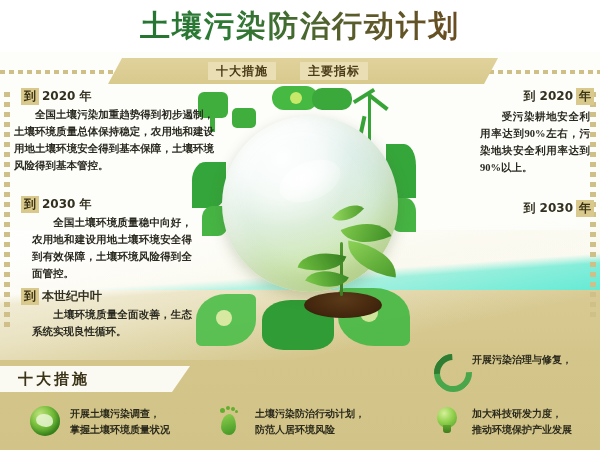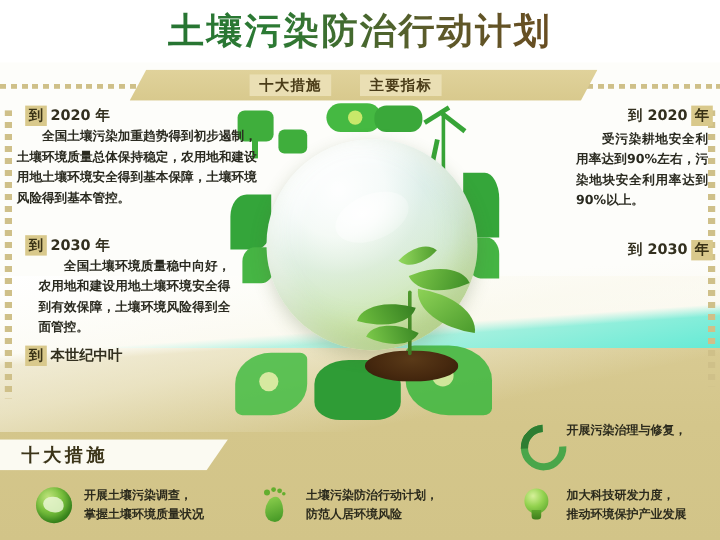--- a/index.html
+++ b/index.html
@@ -81,21 +81,21 @@
     padding:0 3px;margin-right:3px;font-weight:bold;
   }
   .date-tag .mark-tail{
     display:inline-block;background:#d9c98c;color:#3a3316;
     padding:0 3px;margin-left:3px;font-weight:bold;
   }
 
   
   .para{
     position:absolute;font-size:10.5px;line-height:17px;color:#2a2a20;
-    font-weight:bold;text-align:justify;
+    font-weight:bold;text-align:justify;font-family:Liberation Serif, serif;
   }
   .para .ind{display:inline-block;width:21px;}
 
   
   #d2020{left:6px;top:88px;}
   #p2020{left:14px;top:106px;width:200px;}
   #d2030{left:6px;top:196px;}
   #p2030{left:32px;top:214px;width:160px;}
   #dmid{left:6px;top:288px;}
   #pmid{left:32px;top:306px;width:160px;}
@@ -291,20 +291,21 @@
   <div class="para" id="p2020"><span class="ind"></span><span>全国土壤污染加重趋势得到初步遏制，土壤环境质量总体保持稳定，农用地和建设用地土壤环境安全得到基本保障，土壤环境风险得到基本管控。</span></div>
 
   <div class="date-tag" id="d2030">
     <span class="mark">到</span><span>2030</span>&nbsp;<span>年</span>
   </div>
   <div class="para" id="p2030"><span class="ind"></span><span>全国土壤环境质量稳中向好，农用地和建设用地土壤环境安全得到有效保障，土壤环境风险得到全面管控。</span></div>
 
   <div class="date-tag" id="dmid">
     <span class="mark">到</span><span>本世纪中叶</span>
   </div>
+  <div class="para" id="pmid"><span class="ind"></span><span>土壤环境质量全面改善，生态系统实现良性循环。</span></div>
 
   <div class="date-tag" id="rd2020">
     <span>到</span>&nbsp;<span>2020</span><span class="mark-tail">年</span>
   </div>
   <div class="para" id="rp2020"><span class="ind"></span><span>受污染耕地安全利用率达到90%左右，污染地块安全利用率达到90%以上。</span></div>
 
   <div class="date-tag" id="rd2030">
     <span>到</span>&nbsp;<span>2030</span><span class="mark-tail">年</span>
   </div>
 

